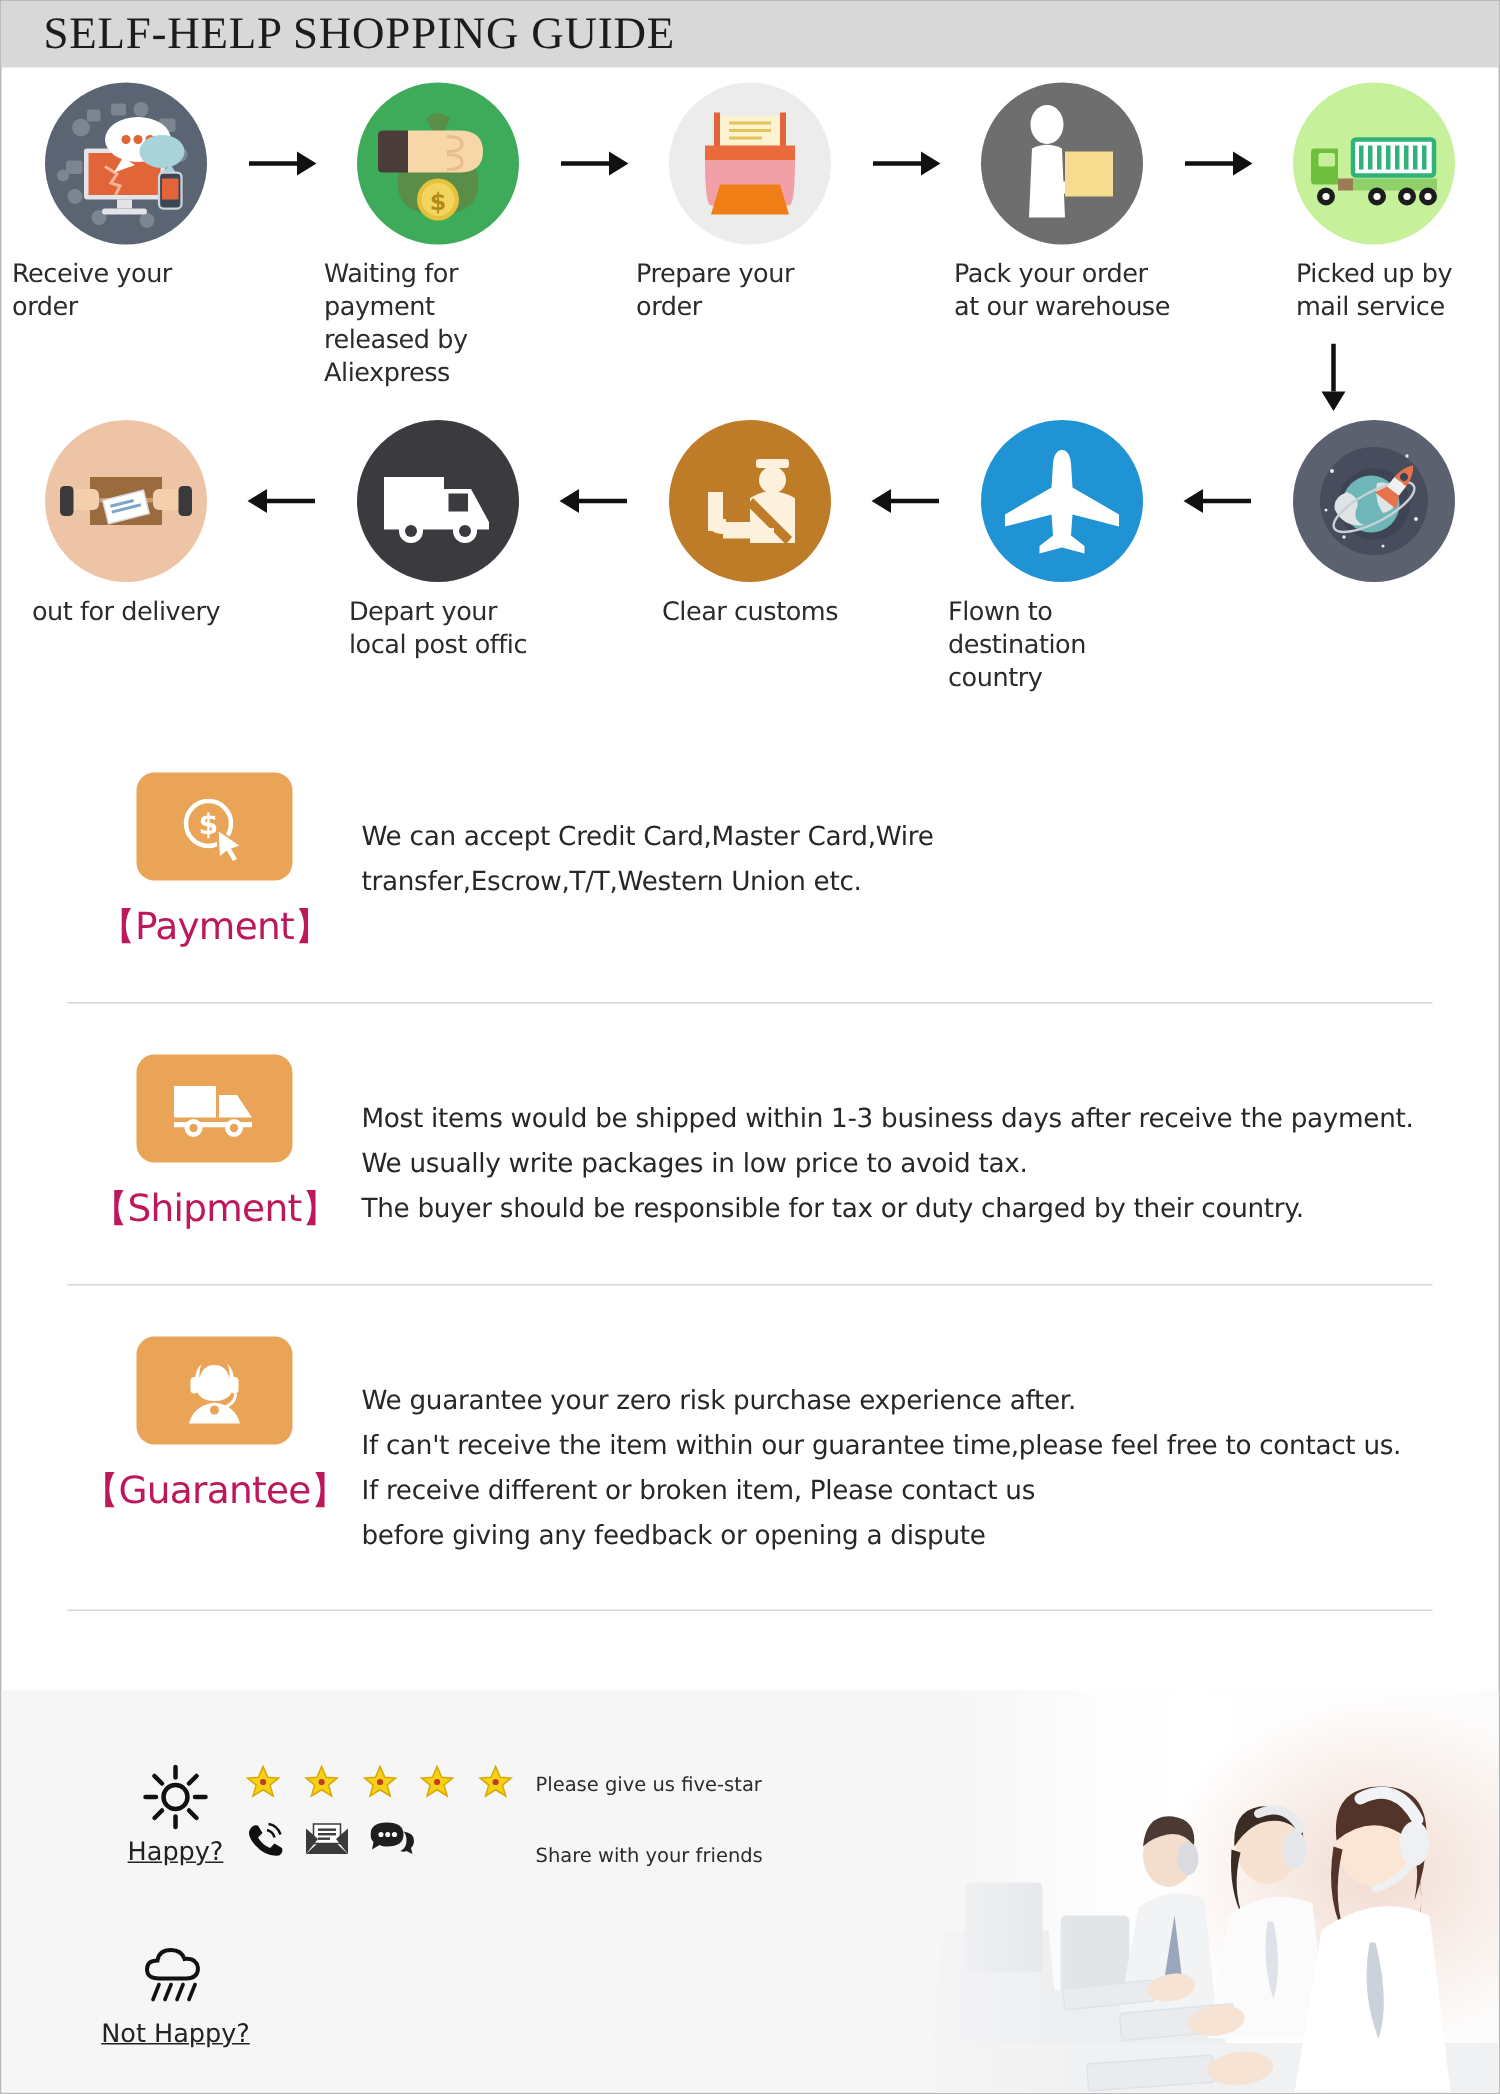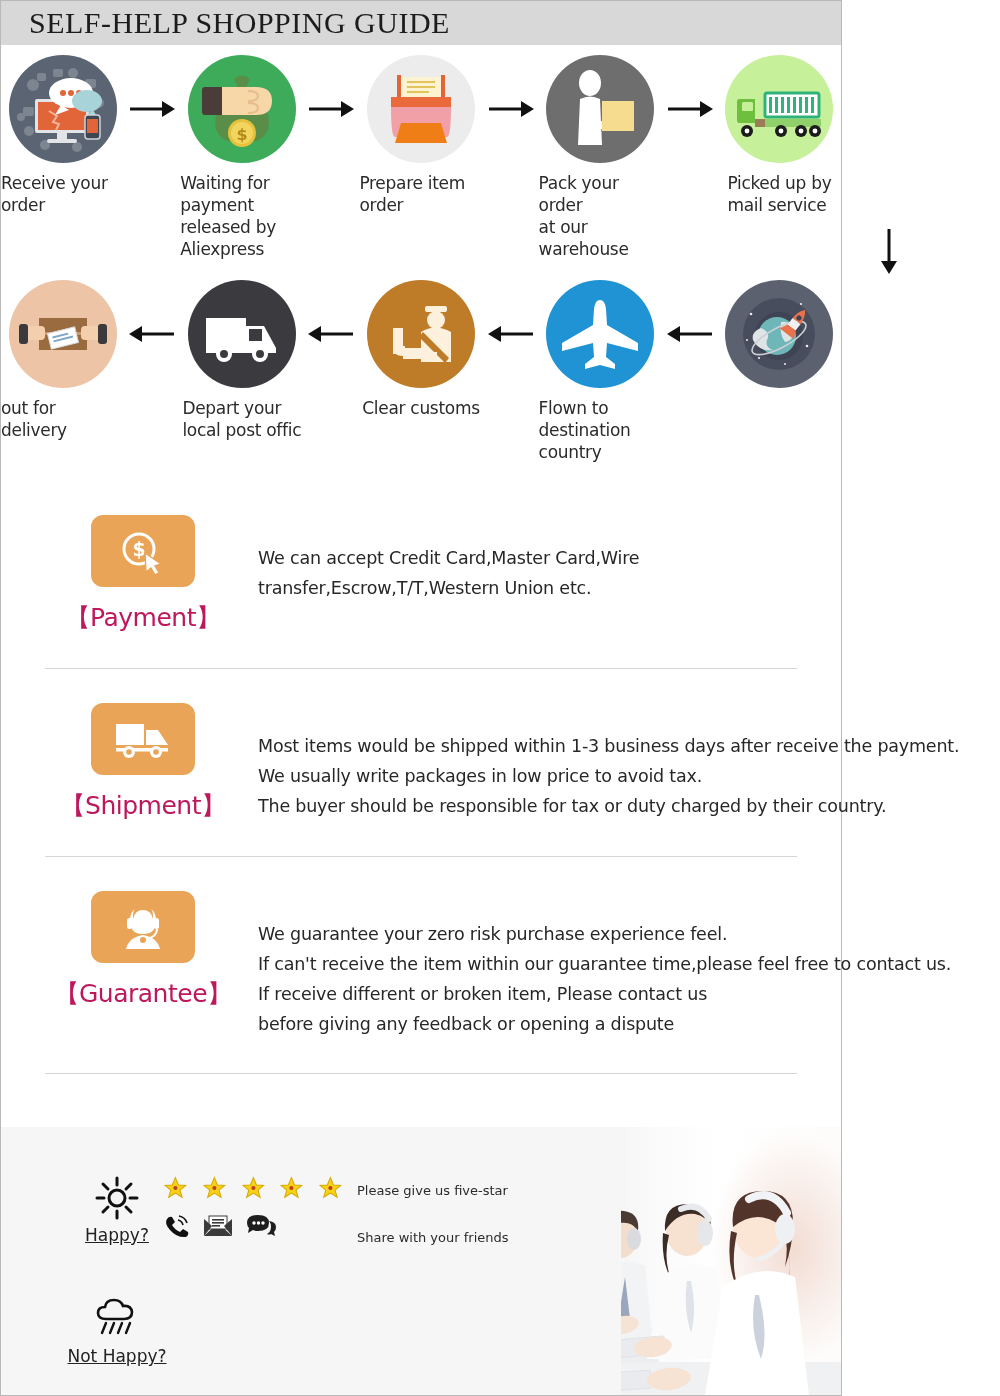--- a/index.html
+++ b/index.html
@@ -4,21 +4,21 @@
 <style>
   html,body{margin:0;padding:0;}
   body{
     width:1000px;height:1396px;
     background:#ffffff;
     font-family:"DejaVu Sans", sans-serif;
     color:#222;
     position:relative;
     overflow:hidden;
   }
-  .page{width:842px;height:1396px;position:relative;border:1px solid #b9b9b9;box-sizing:border-box;}
+  .page{width:1000px;height:1396px;position:relative;border:1px solid #b9b9b9;box-sizing:border-box;}
 
   
   .header{
     height:44px;width:100%;
     background:#d8d8d8;
     display:flex;align-items:center;
   }
   .header-title{
     font-family:"Liberation Serif", serif;
     font-size:30px;letter-spacing:.5px;
@@ -75,21 +75,20 @@
   .icon-caption{
     margin-top:14px;font-size:25px;color:#be185d;
     font-family:"DejaVu Sans", sans-serif;
     white-space:nowrap;letter-spacing:-.5px;
   }
   .info-text{
     padding-top:28px;
     font-size:17.5px;line-height:30px;color:#272727;
     font-family:"DejaVu Sans", sans-serif;
     letter-spacing:-.2px;
-    margin-left:17px;
   }
   .info-text div{white-space:nowrap;}
   .divider{
     height:1px;background:#d6d6d6;
     margin:34px 44px 0 44px;
   }
 
   
   .footer{
     position:absolute;left:0;bottom:0;
@@ -214,21 +213,21 @@
             <rect x="40" y="26" width="28" height="2" fill="#e2c35c"></rect>
             <rect x="40" y="31" width="28" height="2" fill="#e2c35c"></rect>
             <rect x="40" y="36" width="22" height="2" fill="#e2c35c"></rect>
             <rect x="30" y="20" width="4" height="24" fill="#e2653a"></rect>
             <rect x="74" y="20" width="4" height="24" fill="#e2653a"></rect>
             <rect x="24" y="42" width="60" height="10" fill="#ea6a3c"></rect>
             <path d="M24 52 q0 30 4 30 h52 q4 0 4 -30z" fill="#f2a0a8"></path>
             <path d="M34 68 h40 l6 20 h-52z" fill="#f07e17"></path>
           </svg>
         </div>
-        <div class="step-label">Prepare item order</div>
+        <div class="step-label">Prepare your order</div>
       </div>
 
       <div class="arrow">
         <svg width="48" height="20" viewBox="0 0 48 20">
             <line x1="2" y1="10" x2="34" y2="10" stroke="#111" stroke-width="3"></line>
             <polygon points="34,2 47,10 34,18" fill="#111"></polygon>
           </svg>
       </div>
 
       <div class="step">
@@ -465,21 +464,21 @@
             <rect x="10" y="15" width="5" height="11" rx="2.5" fill="#ffffff"></rect>
             <rect x="37" y="15" width="5" height="11" rx="2.5" fill="#ffffff"></rect>
             <path d="M26 32 q-14 2 -17 14 h34 q-3 -12 -17 -14z" fill="#ffffff"></path>
             <circle cx="26" cy="37" r="3" fill="#e9a457"></circle>
             <path d="M40 26 q0 8 -11 10" fill="none" stroke="#ffffff" stroke-width="2"></path>
           </svg>
         </div>
         <div class="icon-caption">【Guarantee】</div>
       </div>
       <div class="info-text">
-        <div>We guarantee your zero risk purchase experience feel.</div>
+        <div>We guarantee your zero risk purchase experience after.</div>
         <div>If can't receive the item within our guarantee time,please feel free to contact us.</div>
         <div>If receive different or broken item, Please contact us</div>
         <div>before giving any feedback or opening a dispute</div>
       </div>
     </div>
     <div class="divider"></div>
   </div>
 
   <div class="footer">
     <div class="footer-left">

